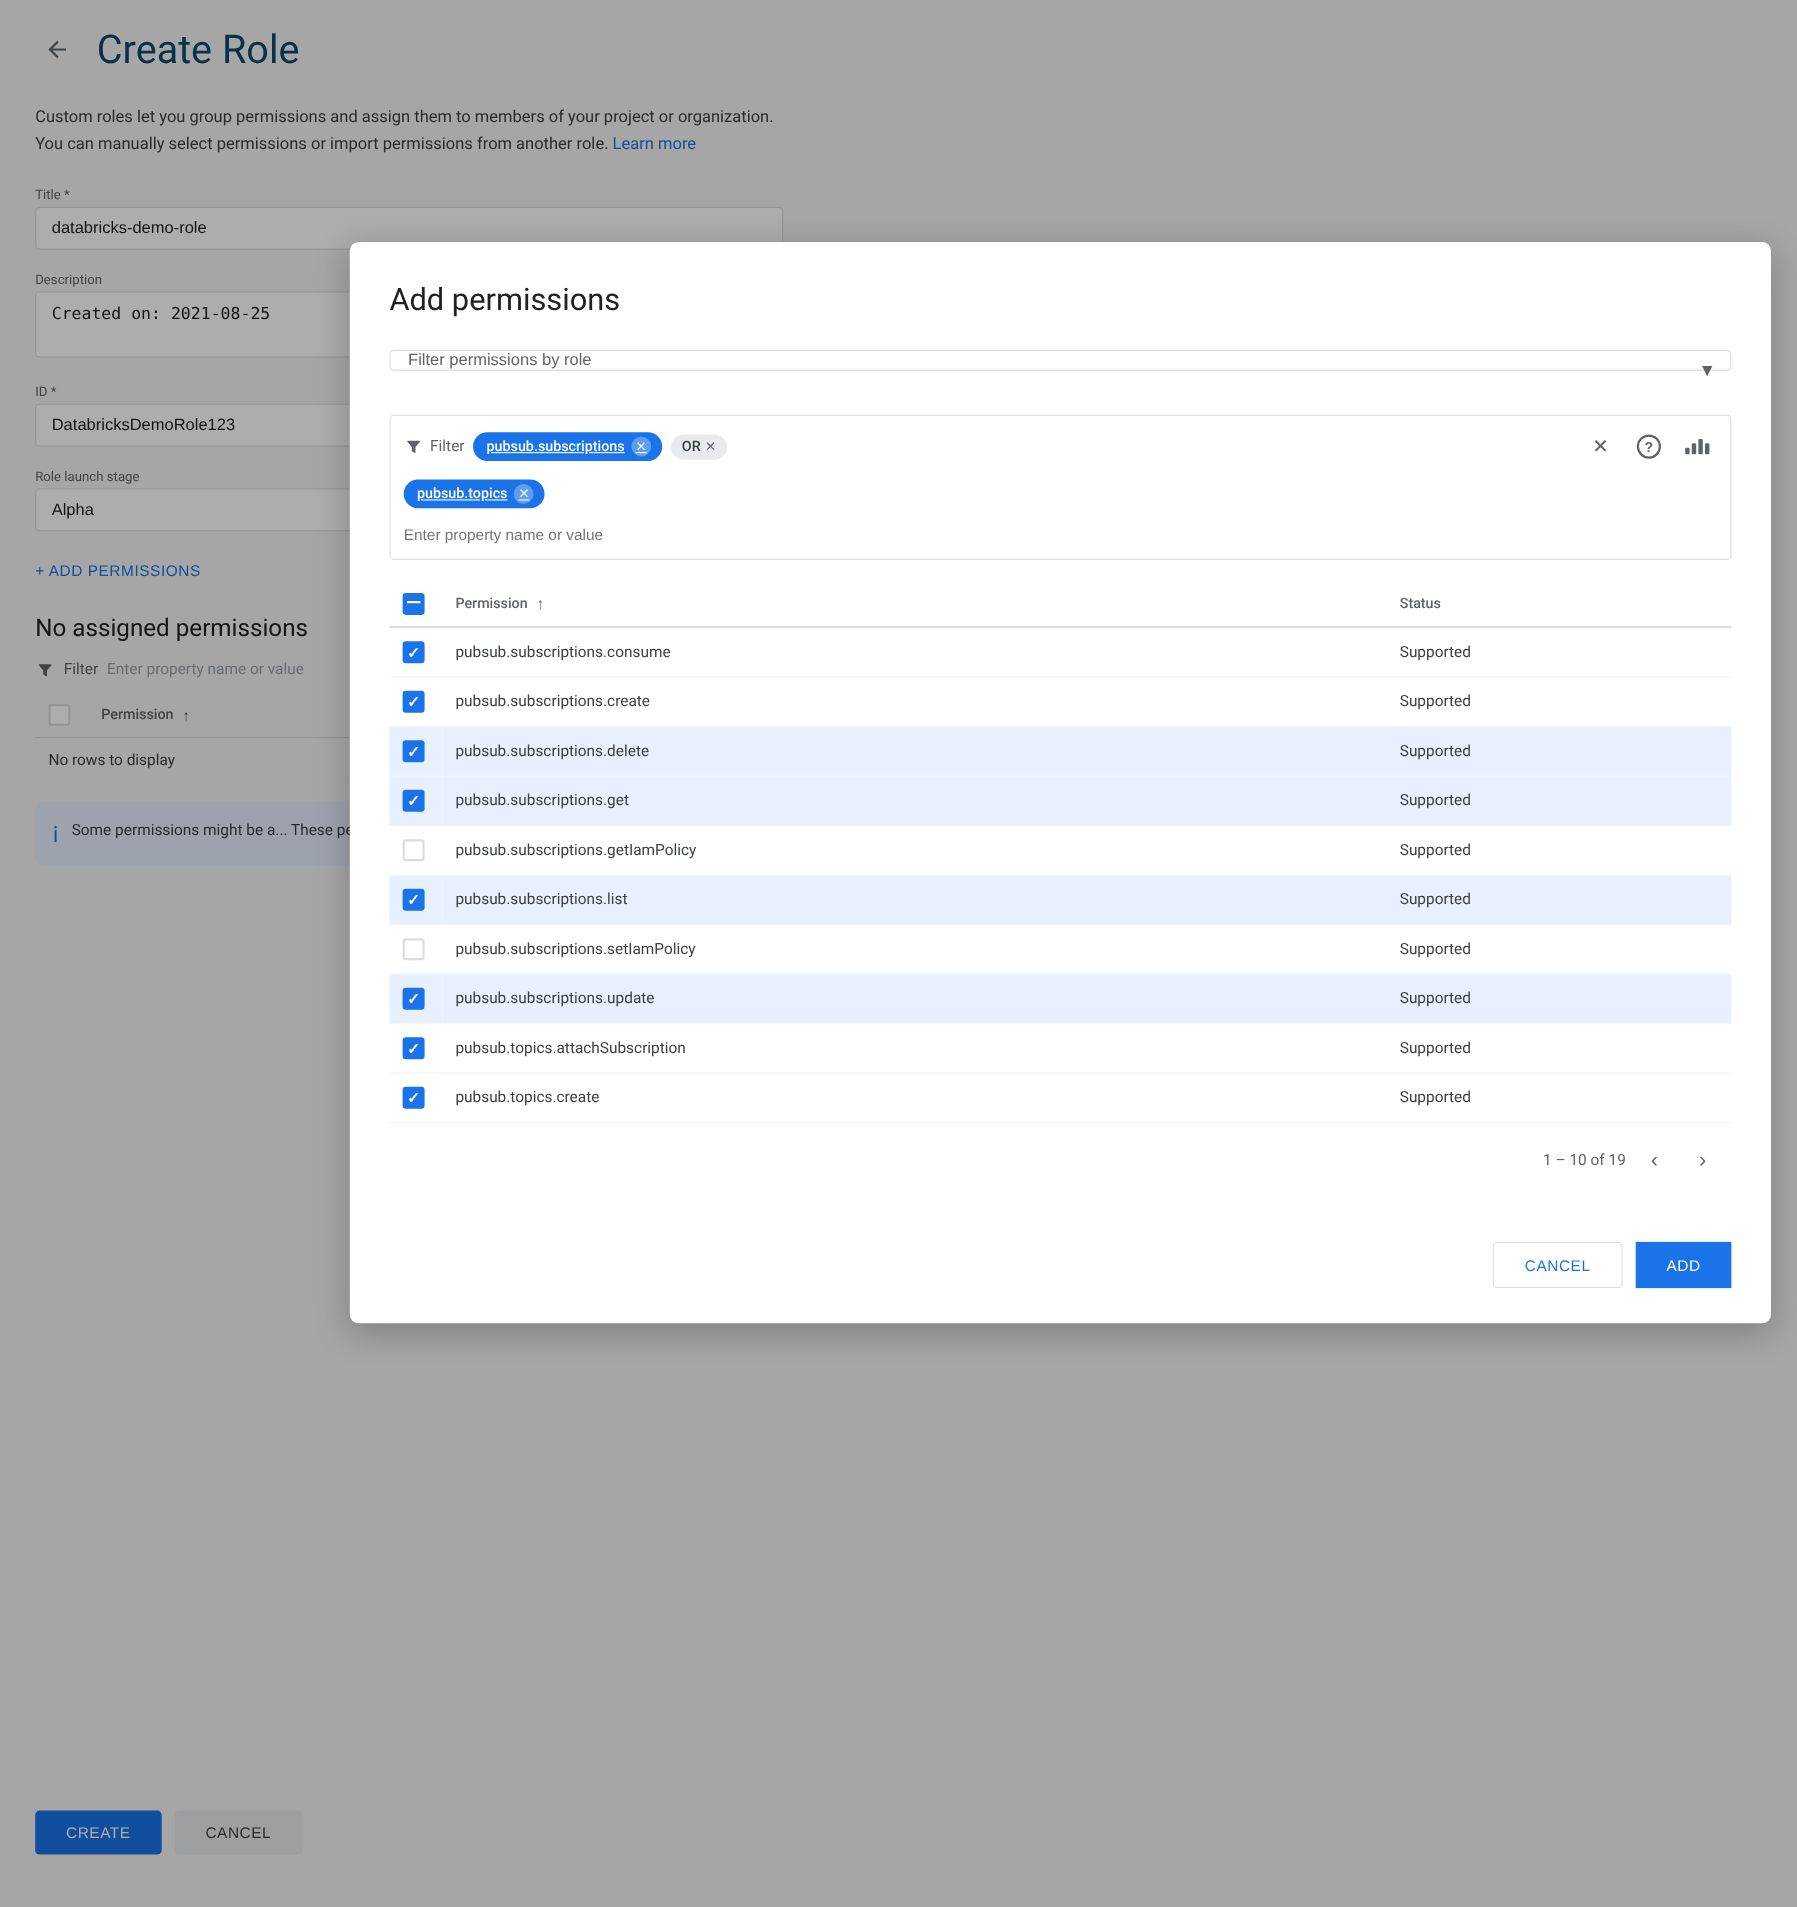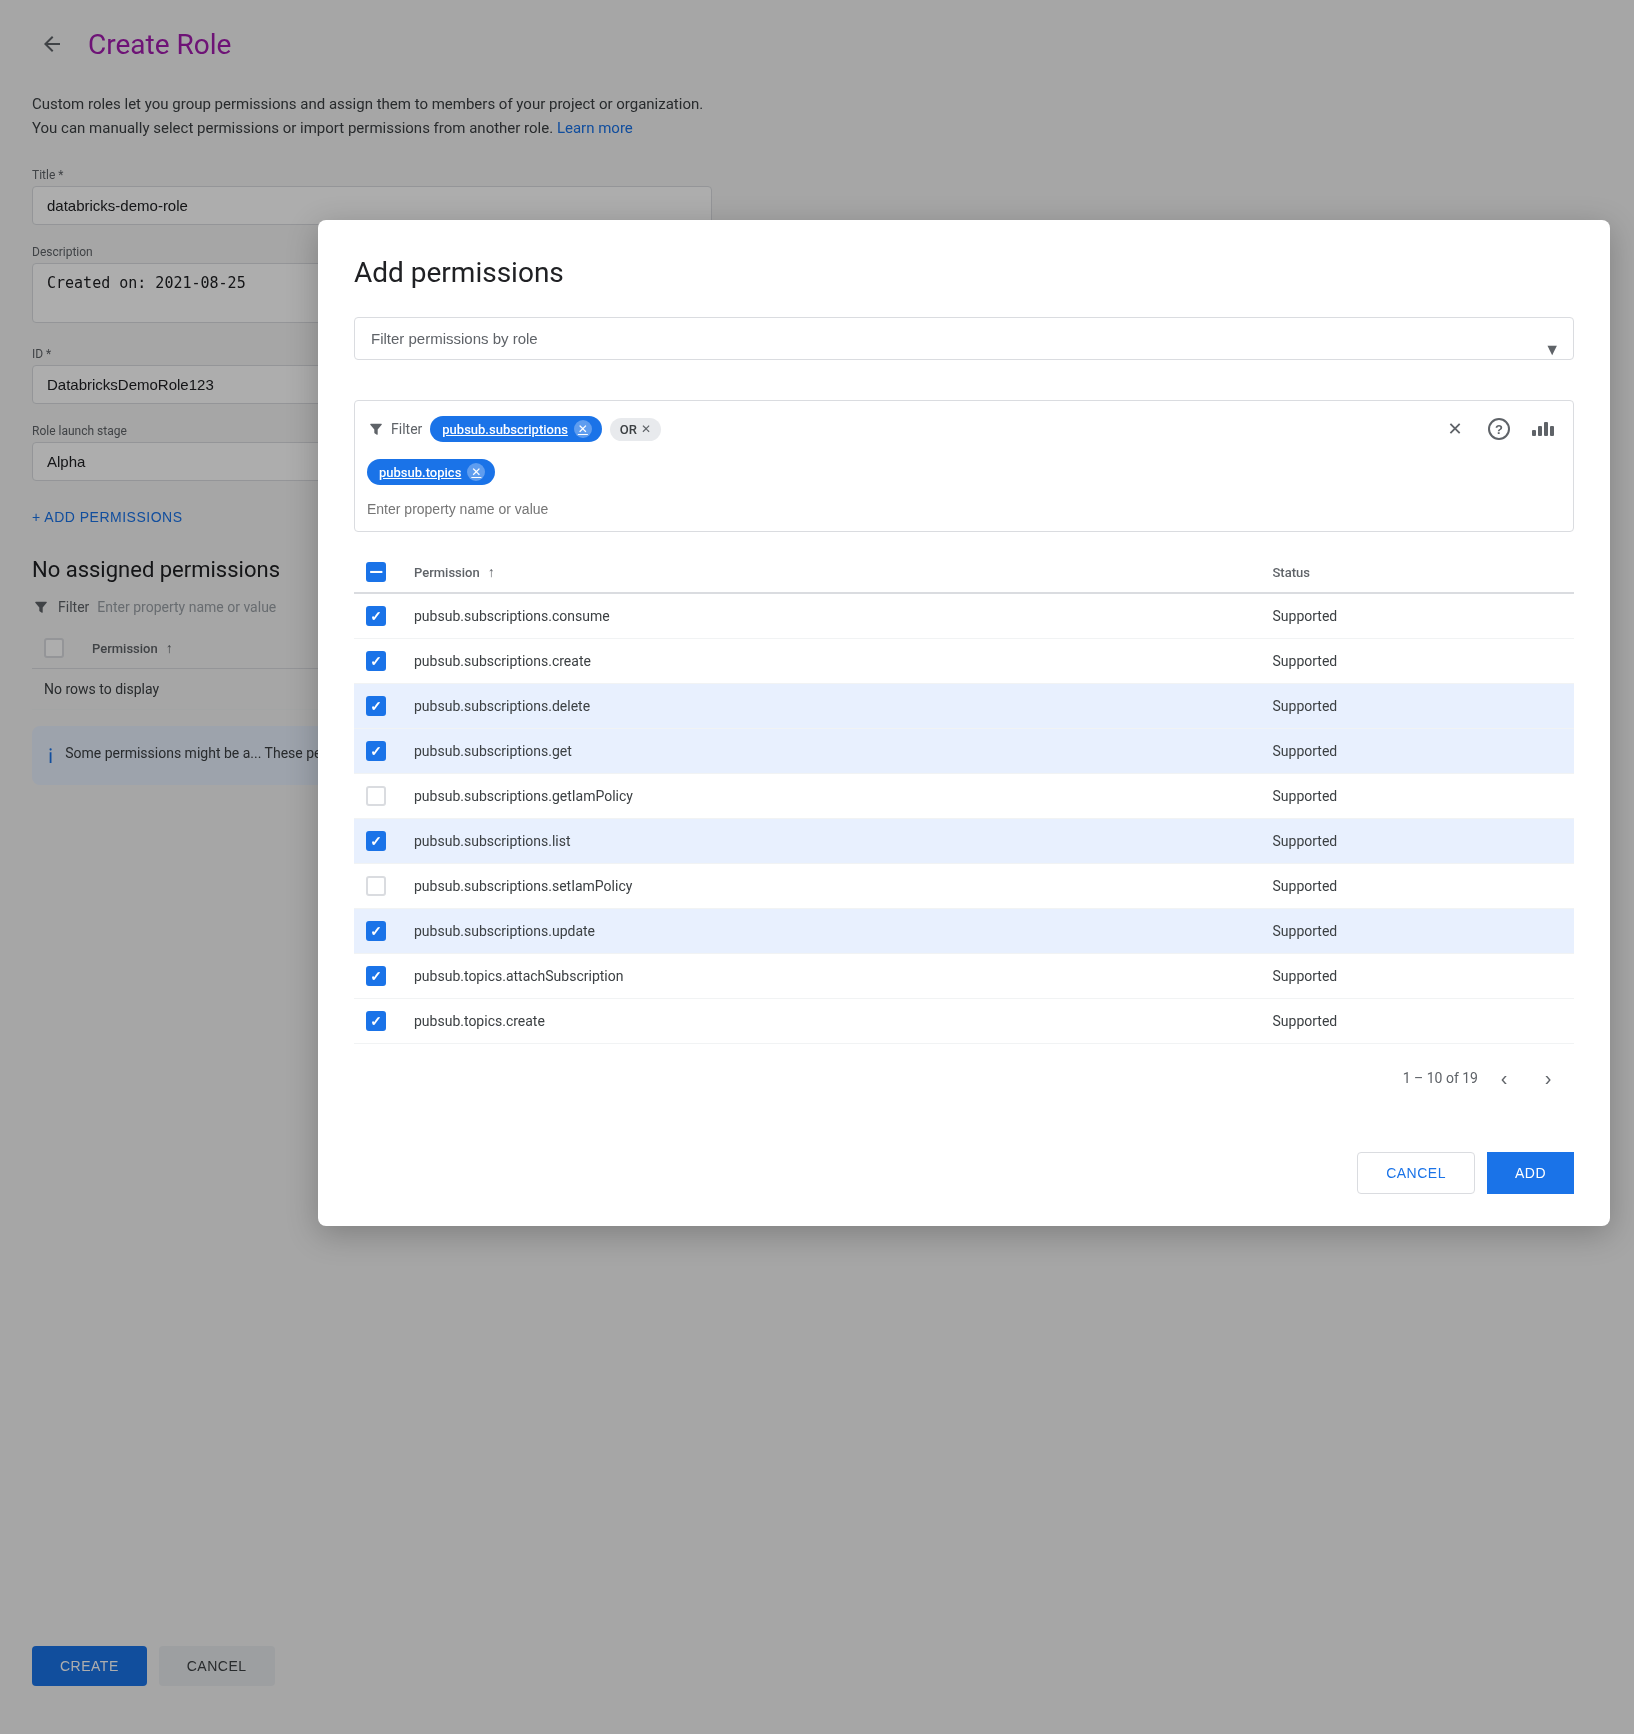--- a/index.html
+++ b/index.html
@@ -33,23 +33,23 @@
     .back-btn {
       width: 40px; height: 40px;
       display: flex; align-items: center; justify-content: center;
       cursor: pointer;
       border-radius: 50%;
       border: none;
       background: transparent;
     }
 
     .page-title {
-      font-size: 28px;
+      font-size: 36px;
       font-weight: 400;
-      color: #a21caf;
+      color: #0c4a6e;
     }
 
     .description-text {
       font-size: 15px;
       color: #3c4043;
       line-height: 1.6;
       max-width: 700px;
       margin-bottom: 28px;
       margin-top: 16px;
     }
@@ -234,21 +234,21 @@
 
     .modal-title {
       font-size: 28px;
       font-weight: 400;
       color: #202124;
       margin-bottom: 28px;
     }
 
     .filter-dropdown {
       width: 100%;
-      padding: 12px 16px;
+      padding: 0 16px;
       border: 1px solid #dadce0;
       border-radius: 4px;
       font-size: 15px;
       color: #5f6368;
       background: white;
       appearance: none;
       -webkit-appearance: none;
       cursor: pointer;
       margin-bottom: 20px;
       position: relative;

